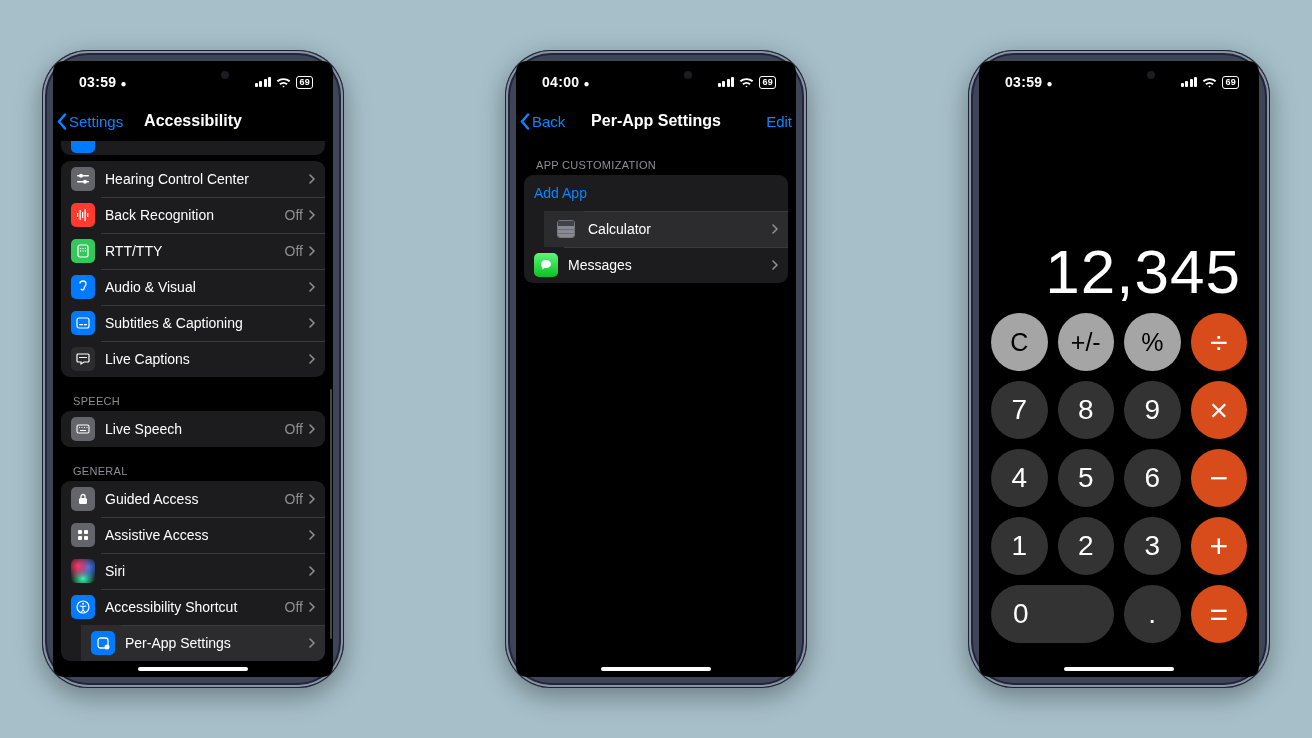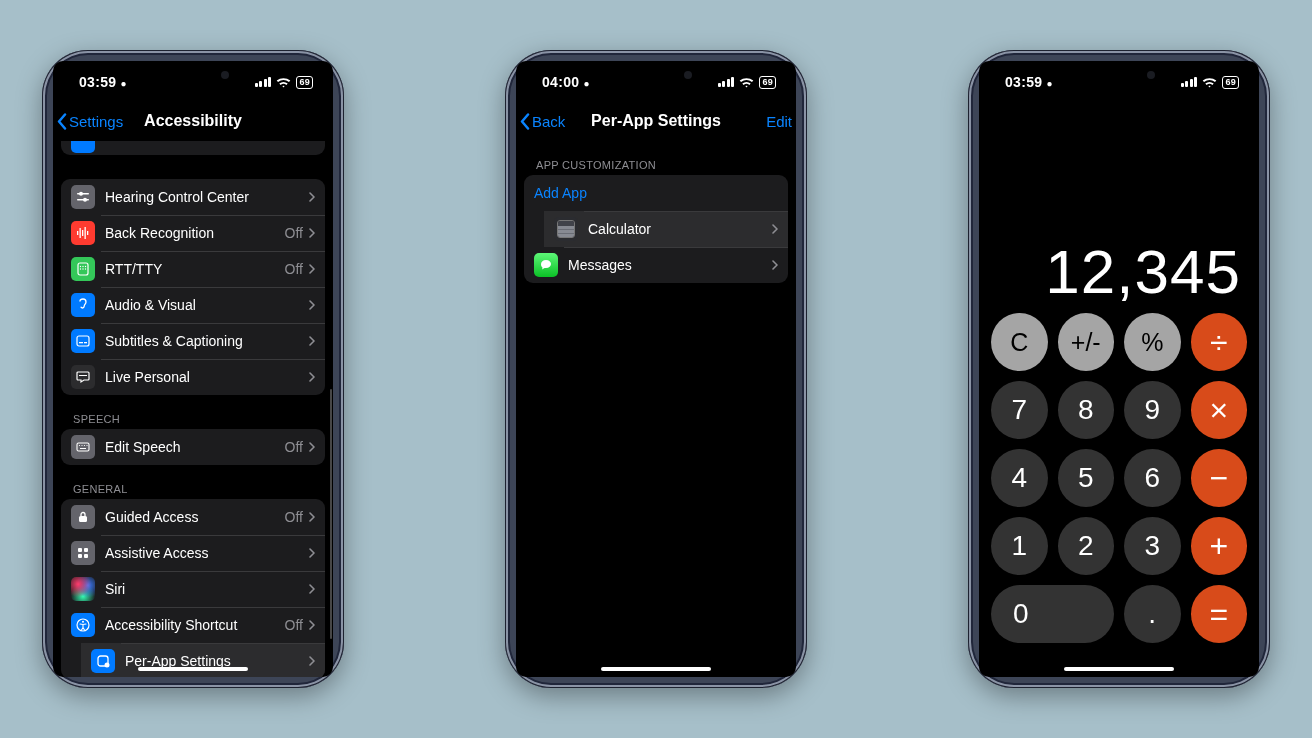--- a/index.html
+++ b/index.html
@@ -186,21 +186,21 @@
     </div>
 
     <div class="scroll">
 
       <div class="group peek">
         <div class="cell" style="height:14px;padding-top:0;">
           <div class="app-icon bg-blue"></div>
         </div>
       </div>
 
-      <div class="group" id="p1-hearing" style="margin-top:24px;">
+      <div class="group" id="p1-hearing" style="margin-top:6px;">
     <div class="cell ">
       <div class="app-icon bg-gray">
               <svg class="icon-glyph" viewBox="0 0 14 14">
                 <use href="#slider-icon"></use>
               </svg>
             </div>
       <span class="cell-label">Hearing Control Center</span>
 
       <svg class="cell-chevron" viewBox="0 0 6 10">
               <path d="M1 1l4 4-4 4"></path>
@@ -253,37 +253,37 @@
       <svg class="cell-chevron" viewBox="0 0 6 10">
               <path d="M1 1l4 4-4 4"></path>
             </svg>
     </div>
     <div class="cell ">
       <div class="app-icon bg-dark">
               <svg class="icon-glyph" viewBox="0 0 14 14">
                 <use href="#bubble-icon"></use>
               </svg>
             </div>
-      <span class="cell-label">Live Personal</span>
+      <span class="cell-label">Live Captions</span>
 
       <svg class="cell-chevron" viewBox="0 0 6 10">
               <path d="M1 1l4 4-4 4"></path>
             </svg>
     </div>
         </div>
 
       <div class="group-header">Speech</div>
       <div class="group" id="p1-speech">
     <div class="cell ">
       <div class="app-icon bg-gray">
               <svg class="icon-glyph" viewBox="0 0 14 14">
                 <use href="#keyboard-icon"></use>
               </svg>
             </div>
-      <span class="cell-label">Edit Speech</span>
+      <span class="cell-label">Live Speech</span>
       <span class="cell-value">Off</span>
       <svg class="cell-chevron" viewBox="0 0 6 10">
               <path d="M1 1l4 4-4 4"></path>
             </svg>
     </div>
         </div>
 
       <div class="group-header">General</div>
       <div class="group" id="p1-general">
     <div class="cell ">

